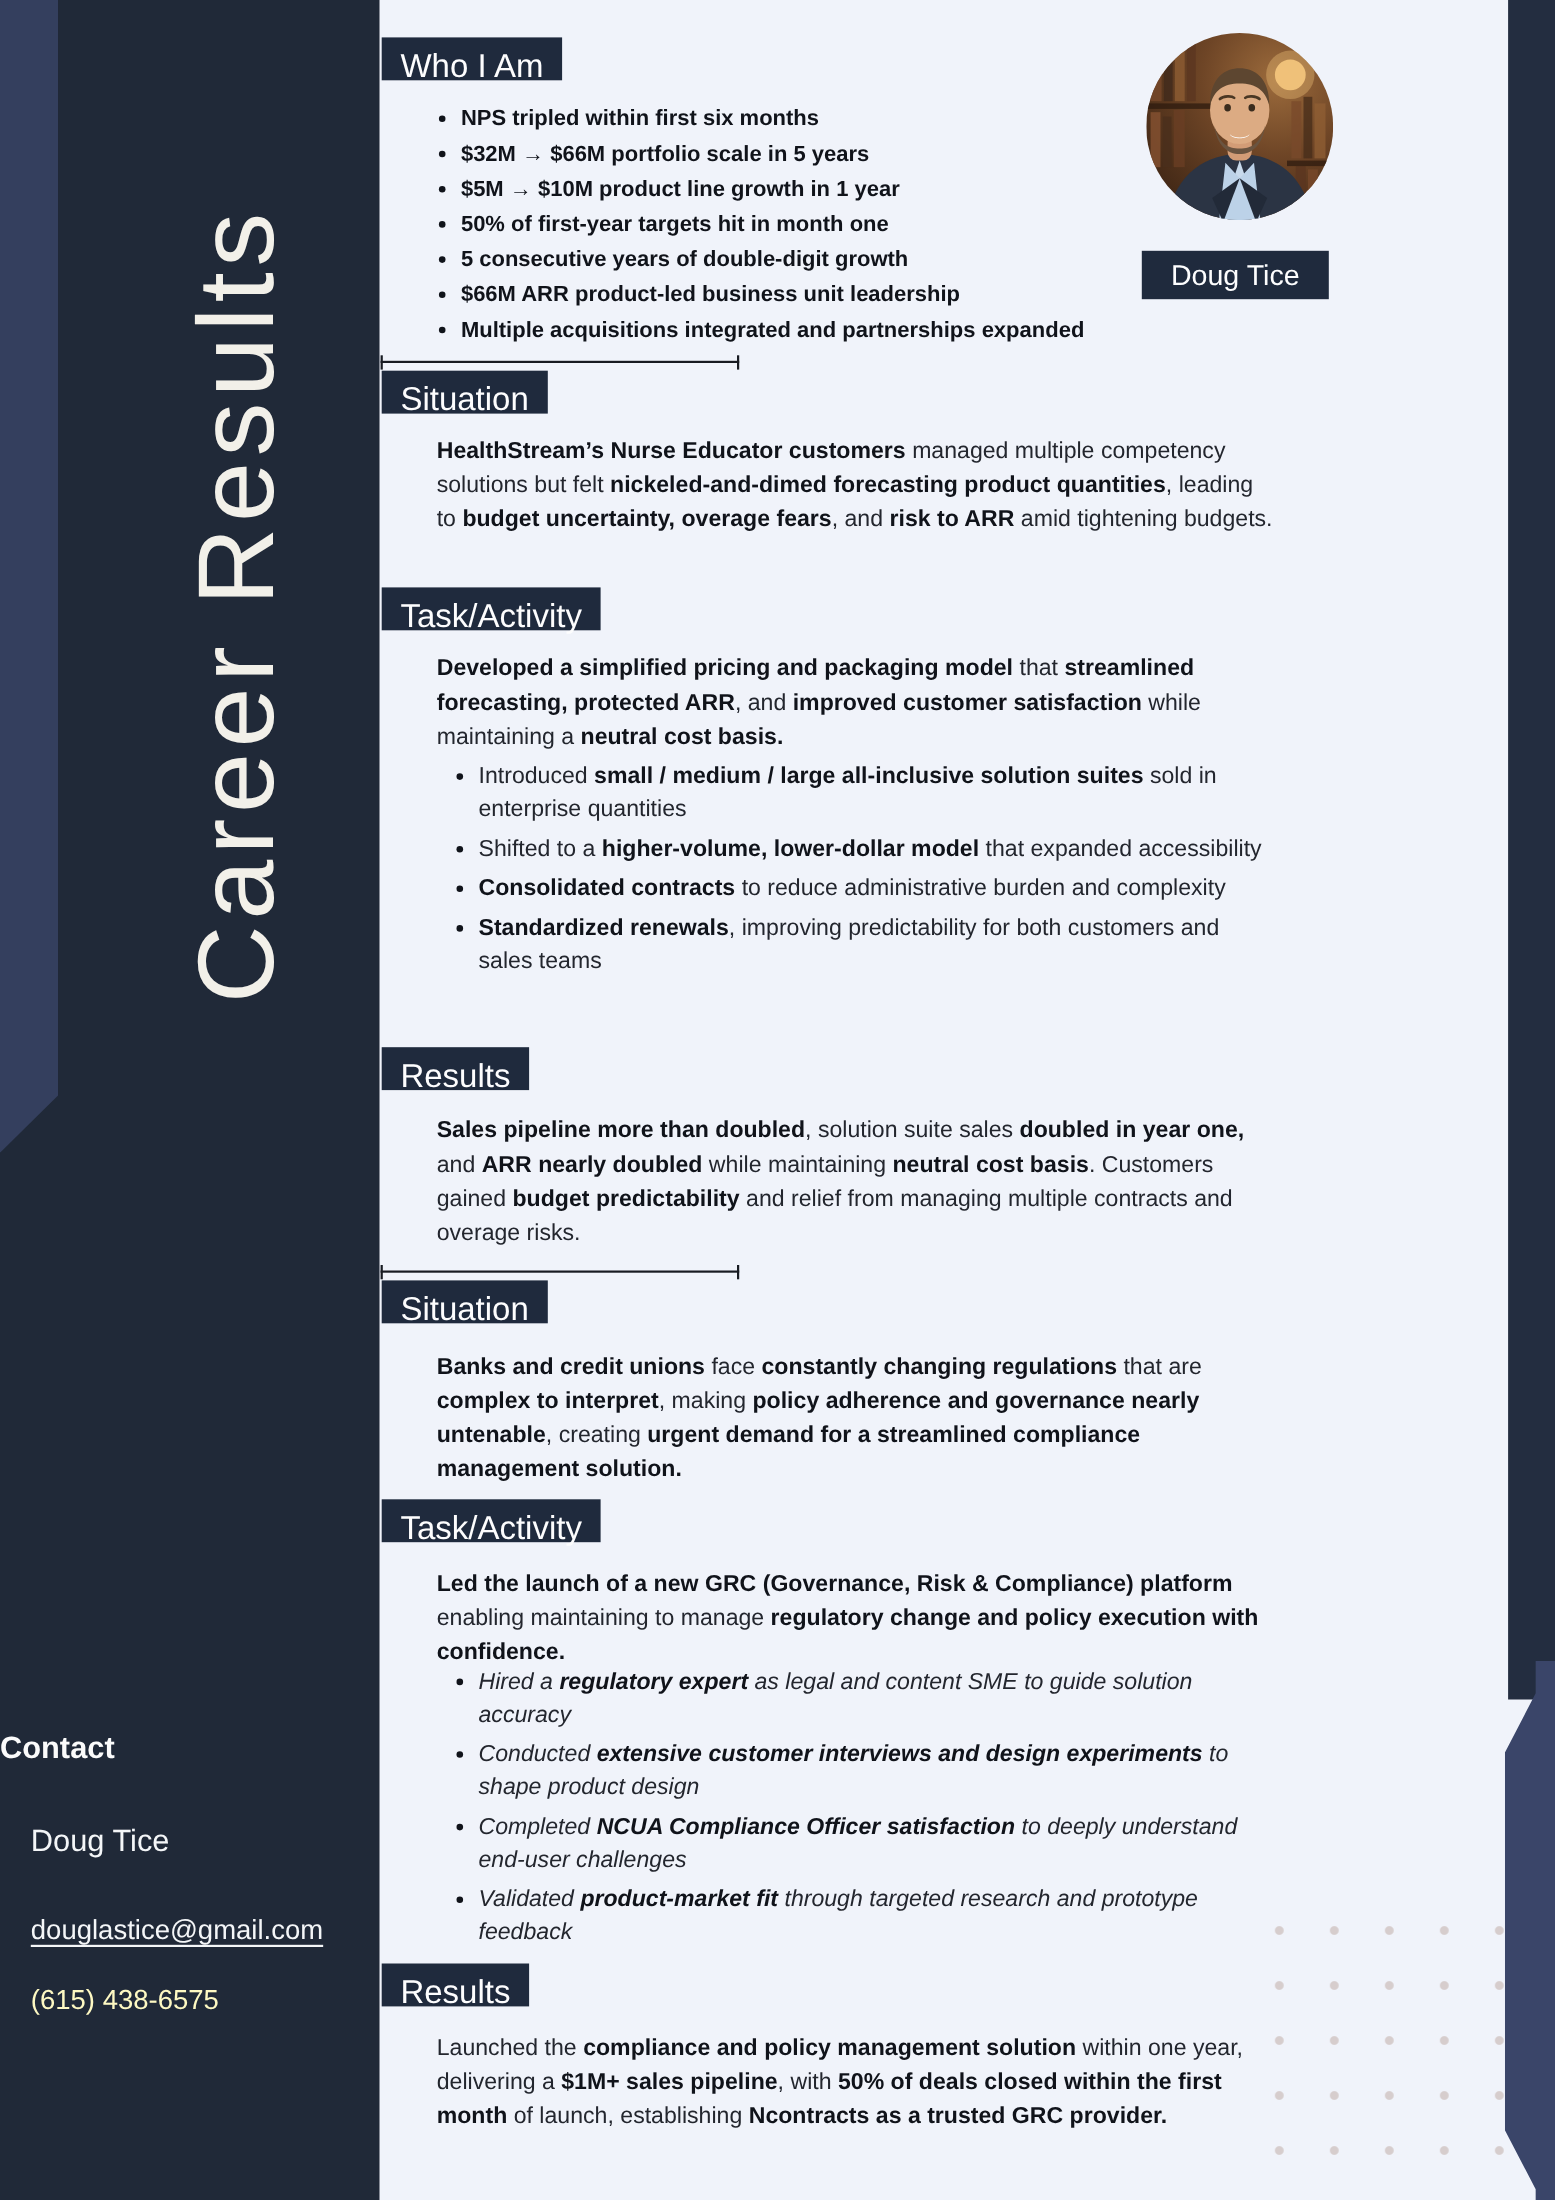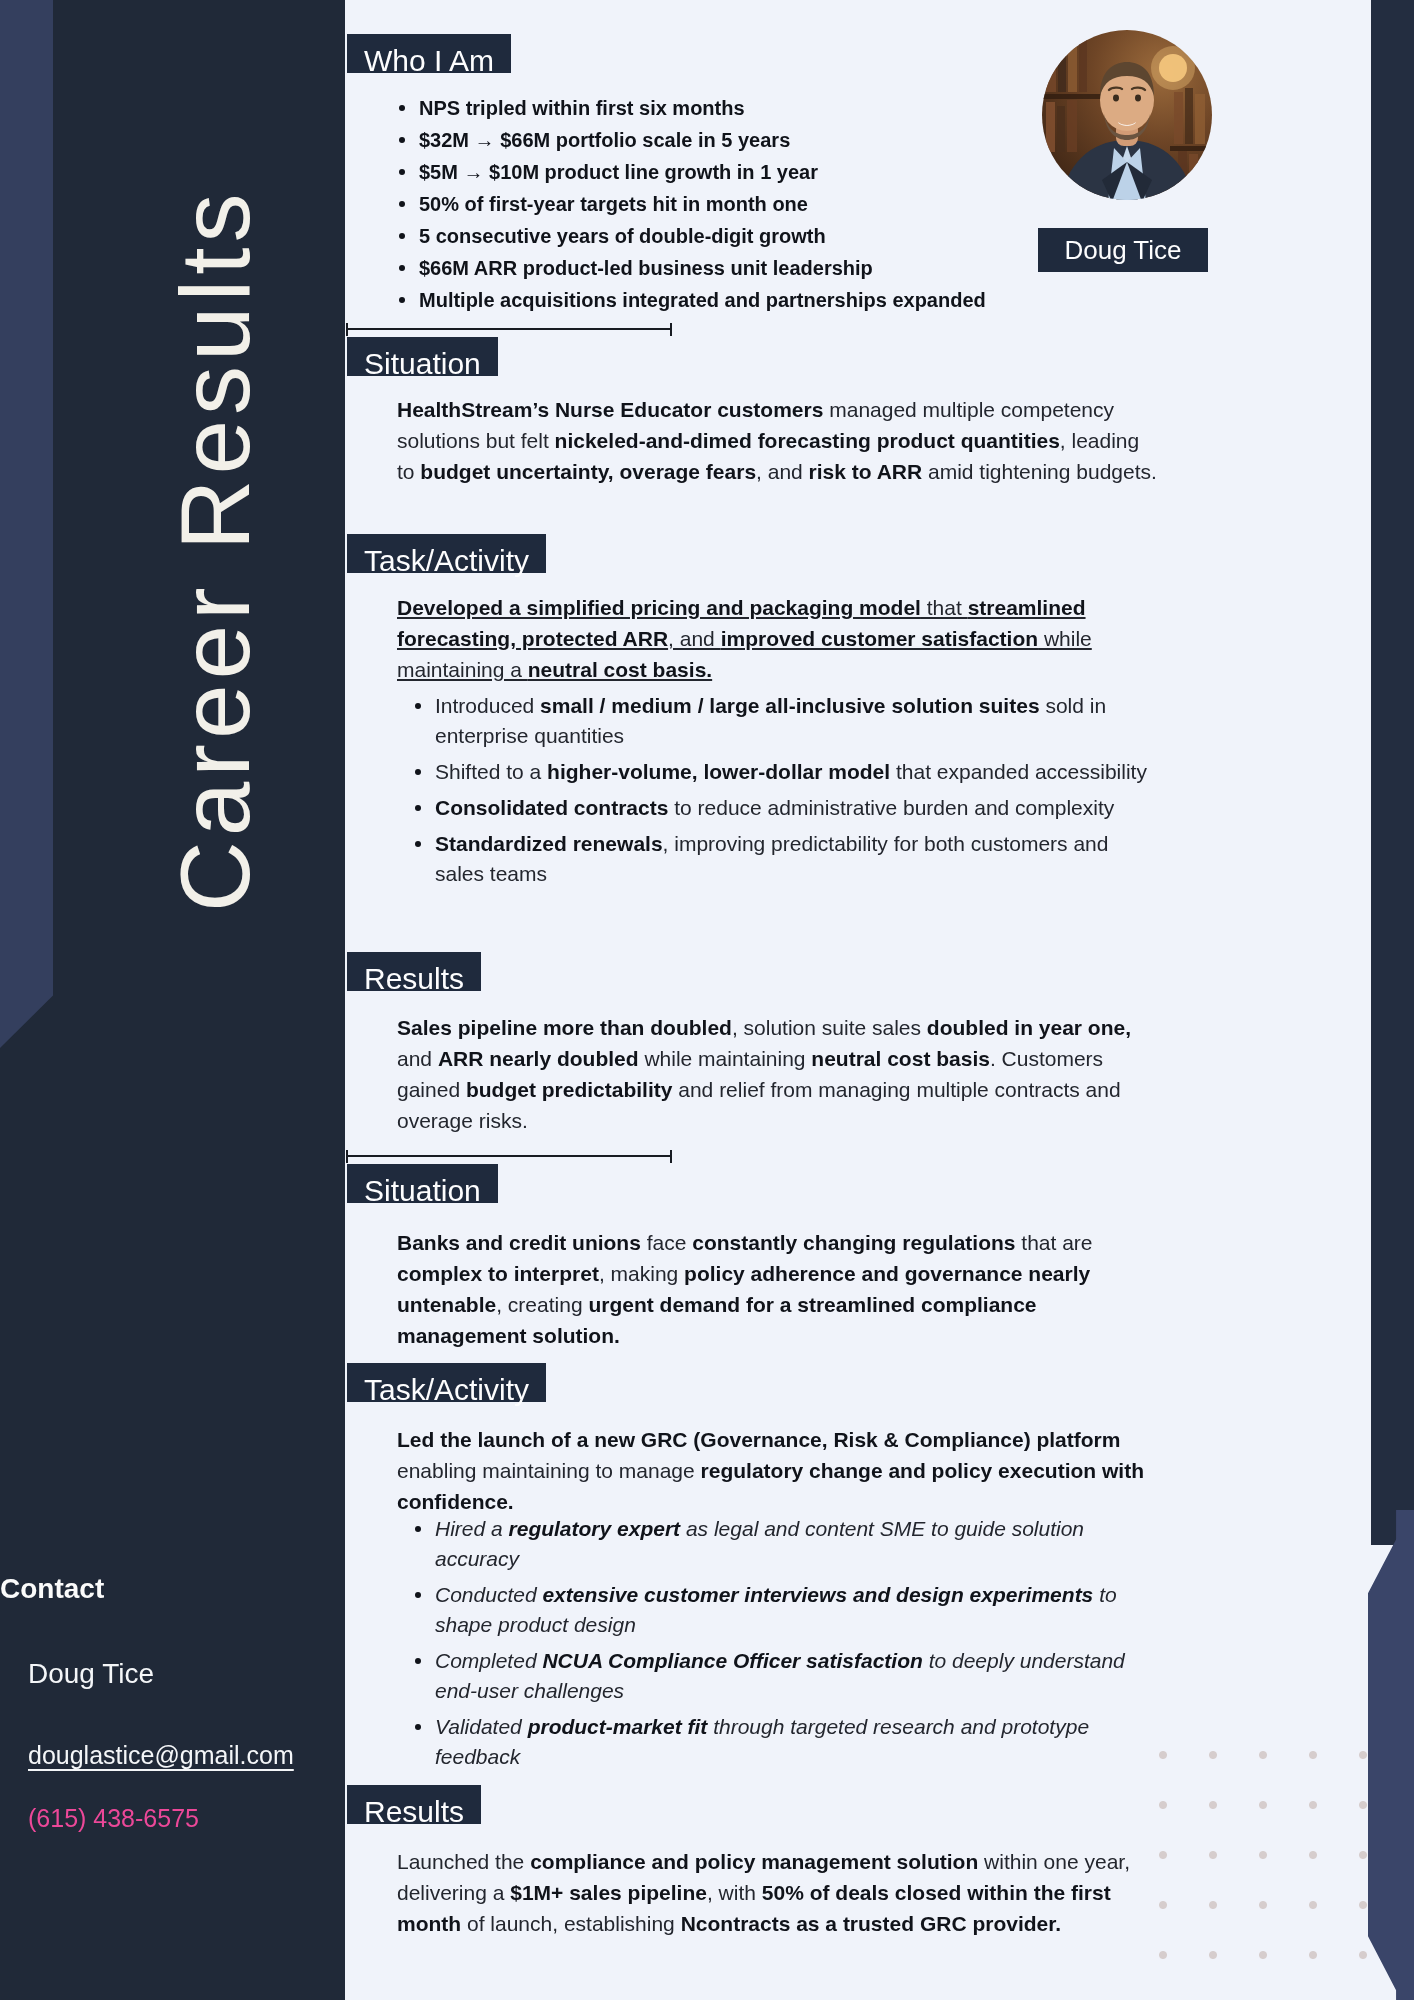--- a/index.html
+++ b/index.html
@@ -13,21 +13,21 @@
     clip-path:polygon(0 0,100% 0,100% 95%,0 100%);}
   .vtitle{position:absolute;left:122px;top:40px;width:186px;height:1020px;
     writing-mode:vertical-rl;transform:rotate(180deg);
     display:flex;align-items:center;justify-content:center;
     font-size:98px;letter-spacing:5px;color:#f2f0e9;white-space:nowrap;}
   .contact-h{position:absolute;left:0;top:1573px;width:345px;text-align:left;
     font-size:28px;font-weight:bold;color:#fbfbfb;}
   .contact-name{position:absolute;left:28px;top:1658px;font-size:28px;color:#f4f6f8;font-weight:400;}
   .contact-email{position:absolute;left:28px;top:1741px;font-size:25px;color:#f4f6f8;
     text-decoration:underline;text-underline-offset:5px;font-weight:400;}
-  .contact-phone{position:absolute;left:28px;top:1804px;font-size:25px;color:#ec4899;font-weight:400;}
+  .contact-phone{position:absolute;left:28px;top:1804px;font-size:25px;color:#fef9c3;font-weight:400;}
   
   .right-strip{position:absolute;right:0;top:0;width:43px;height:1545px;background:#232d40;}
   .right-band{position:absolute;right:0;top:1510px;width:46px;height:490px;background:#3a4569;
     clip-path:polygon(100% 0,61% 0,61% 6%,0 17%,0 87%,61% 98%,61% 100%,100% 100%);}
   .dots{position:absolute;left:1138px;top:1730px;width:252px;height:252px;
     background-image:radial-gradient(circle,#d6cdcd 3.5px,rgba(0,0,0,0) 4.5px);
     background-size:50px 50px;}
   
   .hbox{position:absolute;left:347px;height:39px;background:#1f2a3d;color:#fdfdfe;
     font-size:30px;line-height:53px;padding:0 17px;white-space:nowrap;}
@@ -136,21 +136,21 @@
 <div class="badge">Doug Tice</div>
 
 <div>
     <section>
       <div class="divider" style="top: 328px;"></div>
       <div class="hbox" style="top: 337px;"><span>Situation</span></div>
       <div class="para" style="top: 394px;"><span class="b">HealthStream’s Nurse Educator customers</span><span class="r"> managed multiple competency solutions but felt </span><span class="b">nickeled-and-dimed forecasting product quantities</span><span class="r">, leading to </span><span class="b">budget uncertainty, overage fears</span><span class="r">, and </span><span class="b">risk to ARR</span><span class="r"> amid tightening budgets.</span></div>
     </section>
     <section>
       <div class="hbox" style="top: 534px;"><span>Task/Activity</span></div>
-      <div class="para" style="top: 592px; text-decoration: underline;"><span class="b">Developed a simplified pricing and packaging model</span><span class="r"> that </span><span class="b">streamlined forecasting, protected ARR</span><span class="r">, and </span><span class="b">improved customer satisfaction</span><span class="r"> while maintaining a </span><span class="b">neutral cost basis.</span></div>
+      <div class="para" style="top: 592px;"><span class="b">Developed a simplified pricing and packaging model</span><span class="r"> that </span><span class="b">streamlined forecasting, protected ARR</span><span class="r">, and </span><span class="b">improved customer satisfaction</span><span class="r"> while maintaining a </span><span class="b">neutral cost basis.</span></div>
       <ul class="subul" style="top: 691px;">
         <li><span class="r">Introduced </span><span class="b">small / medium / large all-inclusive solution suites</span><span class="r"> sold in enterprise quantities</span></li>
         <li><span class="r">Shifted to a </span><span class="b">higher-volume, lower-dollar model</span><span class="r"> that expanded accessibility</span></li>
         <li><span class="b">Consolidated contracts</span><span class="r"> to reduce administrative burden and complexity</span></li>
         <li><span class="b">Standardized renewals</span><span class="r">, improving predictability for both customers and sales teams</span></li>
       </ul>
     </section>
     <section>
       <div class="hbox" style="top: 952px;"><span>Results</span></div>
       <div class="para" style="top: 1012px;"><span class="b">Sales pipeline more than doubled</span><span class="r">, solution suite sales </span><span class="b">doubled in year one,</span><span class="r"> and </span><span class="b">ARR nearly doubled</span><span class="r"> while maintaining </span><span class="b">neutral cost basis</span><span class="r">. Customers gained </span><span class="b">budget predictability</span><span class="r"> and relief from managing multiple contracts and overage risks.</span></div>

